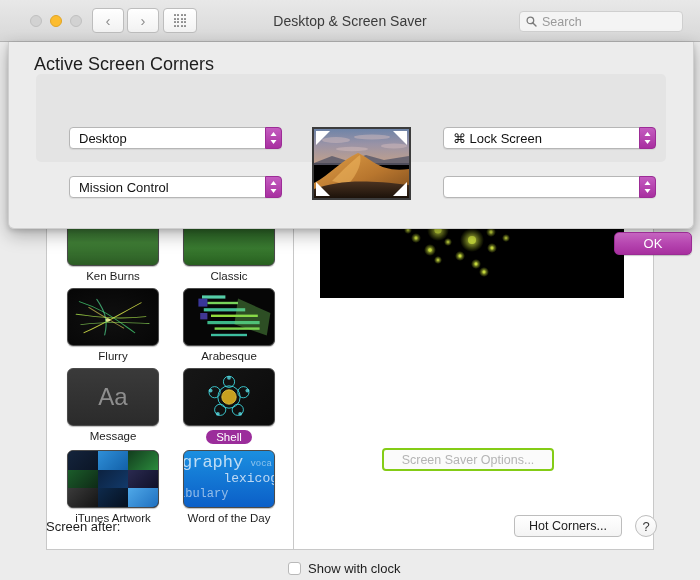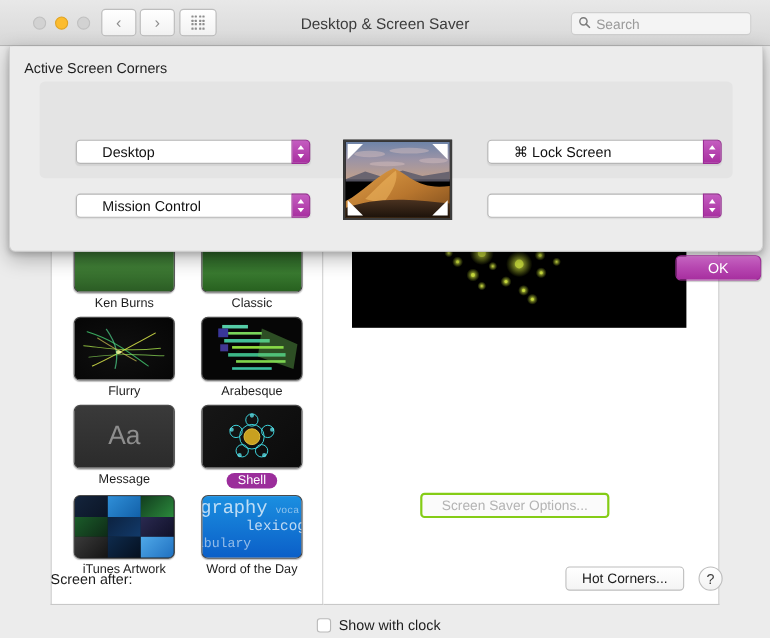--- a/index.html
+++ b/index.html
@@ -284,40 +284,40 @@
     left: 8px; top: 42px;
     width: 686px; height: 187px;
     background: #ececec;
     border: 1px solid #cfcfcf;
     border-top: none;
     border-radius: 0 0 6px 6px;
     box-sizing: border-box;
     box-shadow: 0 6px 18px rgba(0,0,0,0.28), 0 2px 5px rgba(0,0,0,0.14);
   }
   .sheet-title {
-    position: absolute; left: 13px; top: 12px;
-    font-size: 13px; color: #1d1d1d;
+    position: absolute; left: 25px; top: 12px;
+    font-size: 18px; color: #1d1d1d;
   }
   .sheet-group {
     position: absolute;
     left: 27px; top: 32px;
     width: 630px; height: 88px;
     background: #e4e4e4;
     border-radius: 5px;
   }
 
   .popup-accent {
     position: absolute;
     height: 22px;
     background: #ffffff;
     border: 1px solid #b6b6b6;
     border-radius: 4px;
     box-sizing: border-box;
     display: flex; align-items: center;
-    padding-left: 23px;
+    padding-left: 9px;
     font-size: 13px; color: #111111;
     box-shadow: 0 1px 1px rgba(0,0,0,0.07);
   }
   .popup-accent .stepper {
     position: absolute; right: -1px; top: -1px;
     width: 17px; height: 22px;
     background: linear-gradient(to bottom,#c45cc0 0%,#a82fa0 100%);
     border: 1px solid #9c2c96;
     border-radius: 0 4px 4px 0;
     box-sizing: border-box;

